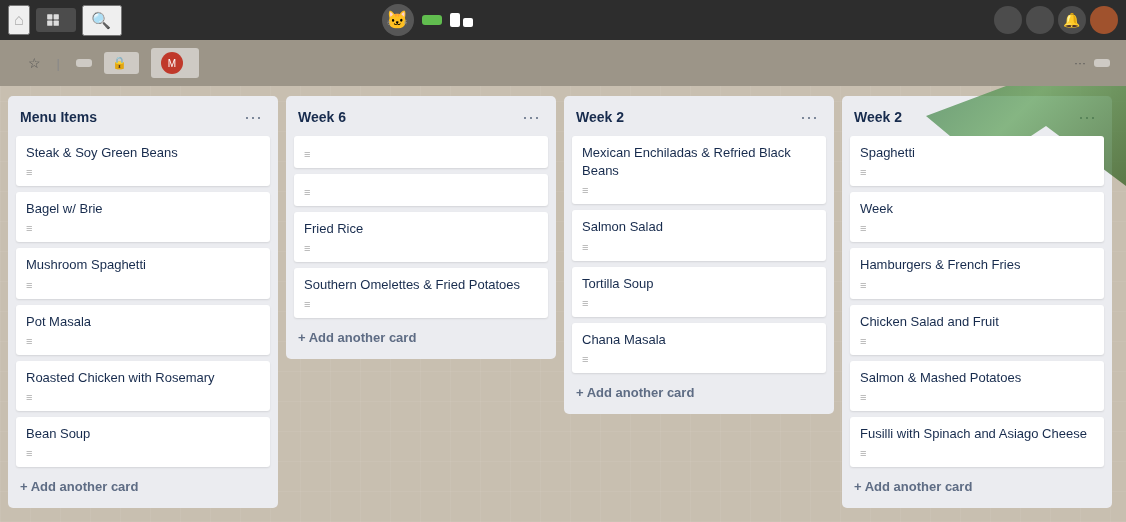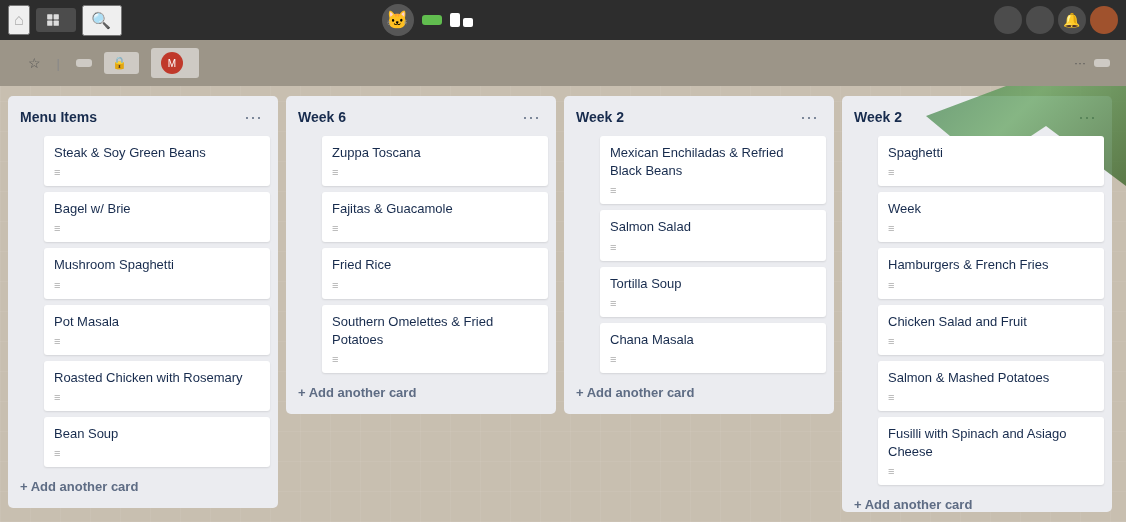--- a/index.html
+++ b/index.html
@@ -260,21 +260,20 @@
     }
 
     
     .card {
       background: white;
       border-radius: 3px;
       padding: 8px 10px;
       box-shadow: 0 1px 2px rgba(0,0,0,0.1);
       cursor: pointer;
       position: relative;
-      margin-left: 28px;
     }
     .card-title {
       font-size: 13px;
       color: #172b4d;
       line-height: 1.4;
     }
     .card-lines {
       color: #aaa;
       font-size: 11px;
       margin-top: 4px;
@@ -394,25 +393,23 @@
         <div class="card-lines">≡</div>
       </div>
       <button class="add-card-btn">+ Add another card</button>
     </div>
     <div class="list">
       <div class="list-header">
         <span class="list-title">Week 6</span>
         <button class="list-menu-btn">···</button>
       </div>
       <div class="card">
-        <div class="card-title">Zuppa Toscana</div>
-        <div class="card-lines">≡</div>
-      </div>
-      <div class="card">
-        <div class="card-title">Fajitas &amp; Guacamole</div>
+        <div class="card-lines">≡</div>
+      </div>
+      <div class="card">
         <div class="card-lines">≡</div>
       </div>
       <div class="card">
         <div class="card-title">Fried Rice</div>
         <div class="card-lines">≡</div>
       </div>
       <div class="card">
         <div class="card-title">Southern Omelettes &amp; Fried Potatoes</div>
         <div class="card-lines">≡</div>
       </div>

